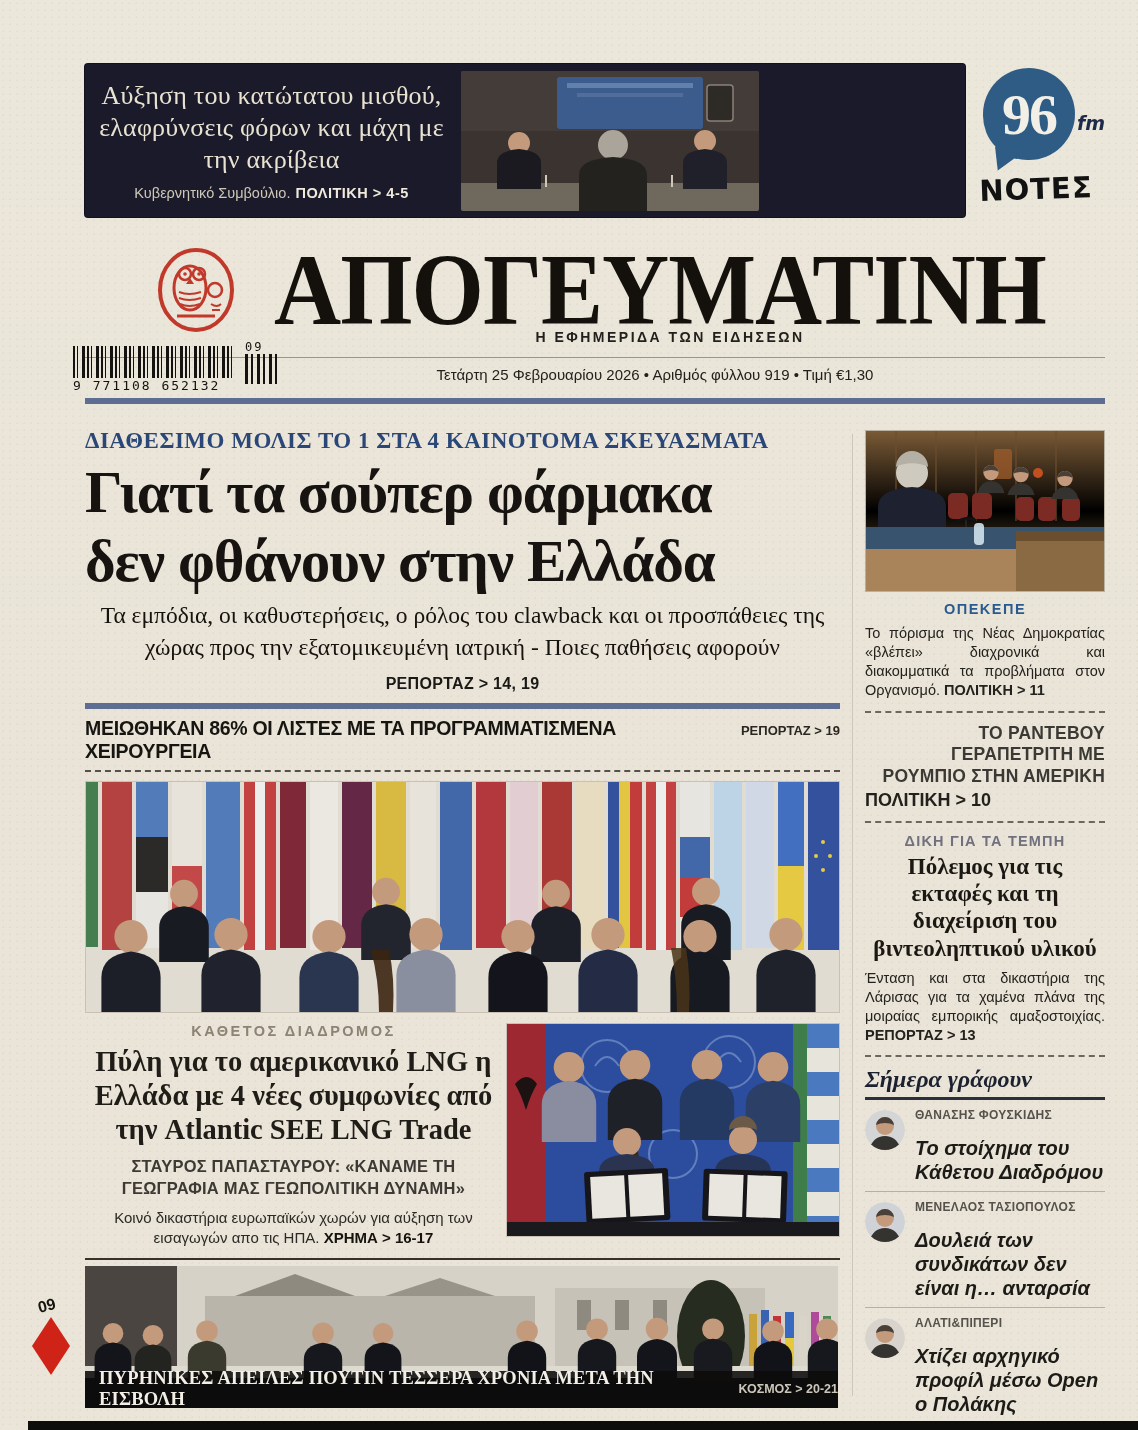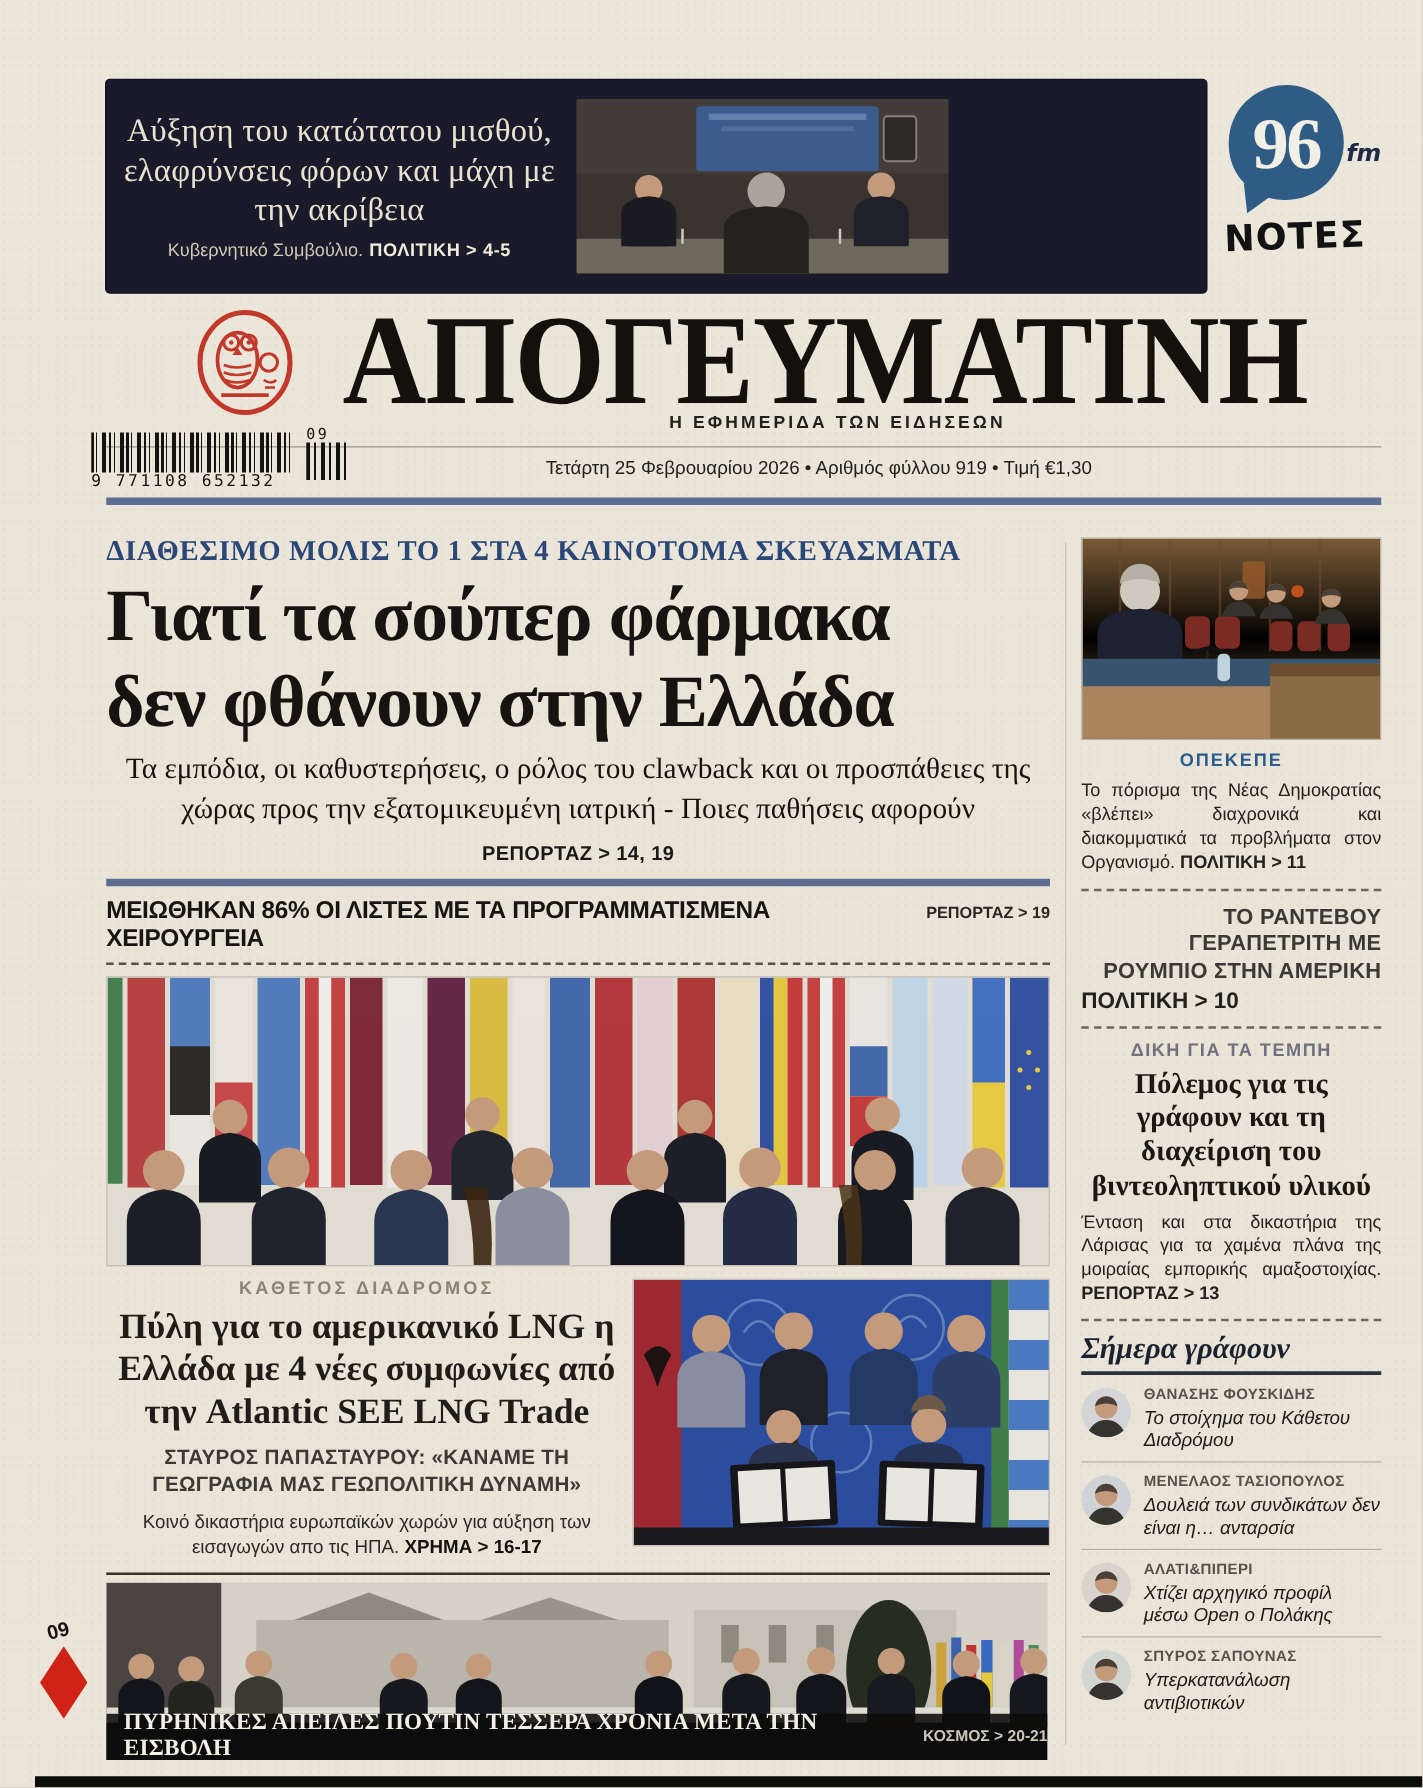--- a/index.html
+++ b/index.html
@@ -4,21 +4,21 @@
 <style>
   html,body{margin:0;padding:0;background:#b8b2a4;}
   .page{position:relative;width:1138px;height:1430px;margin:0 auto;overflow:hidden;
     background:#ebe6da;
     background-image:radial-gradient(rgba(125,112,88,.07) 1px,transparent 1px),
       linear-gradient(180deg,#ece7db 0%,#e9e4d7 55%,#eae5d8 100%);
     background-size:7px 7px,100% 100%;
     font-family:"Liberation Sans",sans-serif;color:#1c1a17;}
   
   .top-strip{position:absolute;left:85px;top:64px;width:1020px;height:153px;display:flex;}
-  .promo-box{width:880px;height:170px;background:#1a1a2b;border-radius:3px;display:flex;align-items:center;box-shadow:0 0 0 1px #10101e;}
+  .promo-box{width:880px;height:153px;background:#1a1a2b;border-radius:3px;display:flex;align-items:center;box-shadow:0 0 0 1px #10101e;}
   .promo-left{width:365px;text-align:center;color:#e9e2d0;padding:0 4px;}
   .promo-headline{font-family:"Liberation Serif",serif;font-size:26px;line-height:1.22;letter-spacing:.2px;}
   .promo-kicker{margin-top:9px;font-size:14.5px;color:#cfc8b6;}
   .promo-kicker b{color:#f0eadb;margin-left:5px;letter-spacing:.5px;}
   .promo-photo{width:298px;height:140px;margin:0 3px;position:relative;overflow:hidden;border-radius:2px;}
   .promo-right{flex:1;text-align:center;color:#e9e2d0;font-family:"Liberation Serif",serif;font-size:18.5px;line-height:1.25;padding:0 8px;}
   .promo-right .b2{margin-top:12px;}
   .radio-logo{position:relative;width:140px;height:153px;}
   .bubble{position:absolute;left:18px;top:4px;width:92px;height:92px;background:#2e5c84;border-radius:50% 50% 50% 48%;display:flex;align-items:center;justify-content:center;}
   .bubble:after{content:"";position:absolute;left:8px;bottom:-12px;width:0;height:0;border-left:10px solid transparent;border-right:16px solid transparent;border-top:22px solid #2e5c84;transform:rotate(18deg);}
@@ -77,21 +77,21 @@
   .r-body .ref{font-weight:bold;white-space:nowrap;}
   .r-dash{border-top:2px dashed #6b675e;margin-top:10px;}
   .r-caps{margin-top:10px;text-align:right;font-size:17.5px;font-weight:bold;letter-spacing:.2px;color:#3b3935;line-height:1.25;}
   .r-capsref{font-size:18px;font-weight:bold;color:#23211d;margin-top:2px;}
   .tempi-label{margin-top:10px;text-align:center;font-size:14.5px;font-weight:bold;letter-spacing:1.2px;color:#71707e;}
   .simera-h{margin-top:9px;font-family:"Liberation Serif",serif;font-style:italic;font-weight:bold;font-size:24px;color:#1c2130;padding-bottom:4px;border-bottom:3px solid #2a2f3c;}
   .columnist{display:flex;align-items:flex-start;padding:8px 0 7px 0;border-bottom:1px solid #b5b0a3;}
   .columnist:last-child{border-bottom:none;}
   .avatar{flex:none;width:40px;height:40px;border-radius:50%;overflow:hidden;margin-right:10px;margin-top:2px;}
   .c-name{font-size:12px;letter-spacing:.3px;color:#55524c;font-weight:bold;}
-  .c-title{font-size:15px;font-weight:normal;font-style:italic;color:#1d1b17;line-height:1.2;margin-top:4px;}
+  .c-title{font-size:20px;font-weight:bold;font-style:italic;color:#1d1b17;line-height:1.2;margin-top:14px;}
   
   .page-marker{position:absolute;left:32px;top:1297px;width:50px;}
   .pm-num{font-size:16px;font-weight:bold;color:#16130f;transform:rotate(-14deg);display:inline-block;margin-left:6px;}
   .pm-diamond{width:38px;height:58px;background:#cf2317;clip-path:polygon(50% 0,100% 50%,50% 100%,0 50%);margin-top:2px;}
   .bottom-edge{position:absolute;left:28px;top:1421px;width:1110px;height:9px;background:#0d0d0c;}
 </style>
 </head>
 <body>
 
 <div class="page">
@@ -430,21 +430,21 @@
       <span>Το πόρισμα της Νέας Δημοκρατίας «βλέπει» διαχρονικά και διακομματικά τα προβλήματα στον Οργανισμό.</span>
       <span class="ref">ΠΟΛΙΤΙΚΗ &gt; 11</span>
     </div>
     <div class="r-dash"></div>
 
     <div class="r-caps">ΤΟ ΡΑΝΤΕΒΟΥ ΓΕΡΑΠΕΤΡΙΤΗ ΜΕ ΡΟΥΜΠΙΟ ΣΤΗΝ ΑΜΕΡΙΚΗ</div>
     <div class="r-capsref">ΠΟΛΙΤΙΚΗ &gt; 10</div>
     <div class="r-dash"></div>
 
     <div class="tempi-label">ΔΙΚΗ ΓΙΑ ΤΑ ΤΕΜΠΗ</div>
-    <div class="r-h" style="font-size:23px;">Πόλεμος για τις γράφουν και τη διαχείριση του βιντεοληπτικού υλικού</div>
+    <div class="r-h" style="font-size:23px;">Πόλεμος για τις εκταφές και τη διαχείριση του βιντεοληπτικού υλικού</div>
     <div class="r-body">
       <span>Ένταση και στα δικαστήρια της Λάρισας για τα χαμένα πλάνα της μοιραίας εμπορικής αμαξοστοιχίας.</span>
       <span class="ref">ΡΕΠΟΡΤΑΖ &gt; 13</span>
     </div>
     <div class="r-dash"></div>
 
     <div class="simera-h">Σήμερα γράφουν</div>
 
     <div class="columnist">
       <div class="avatar">

